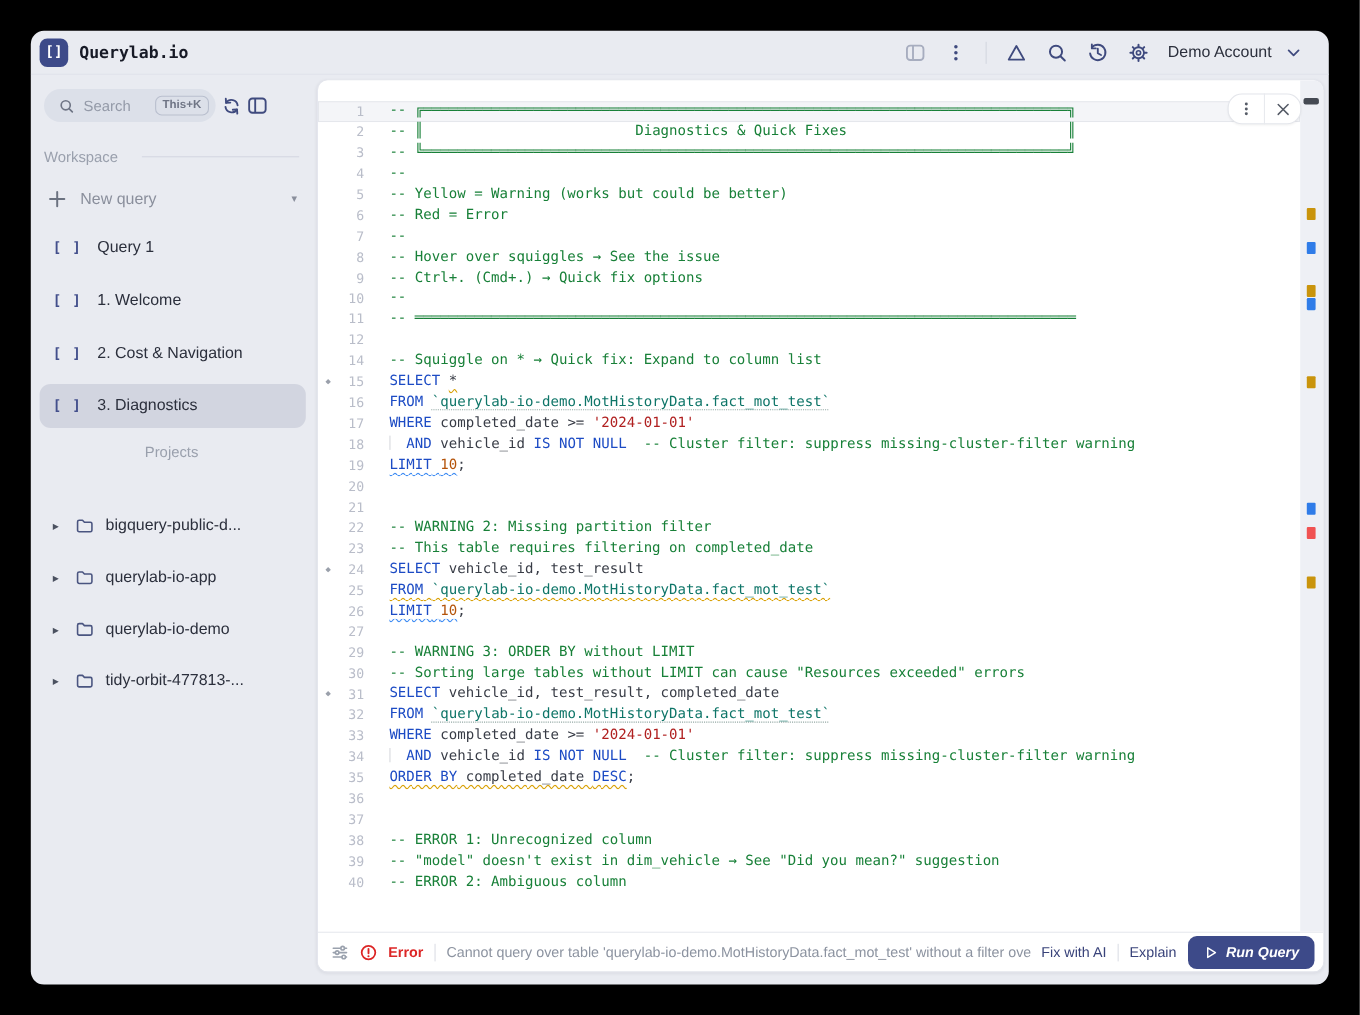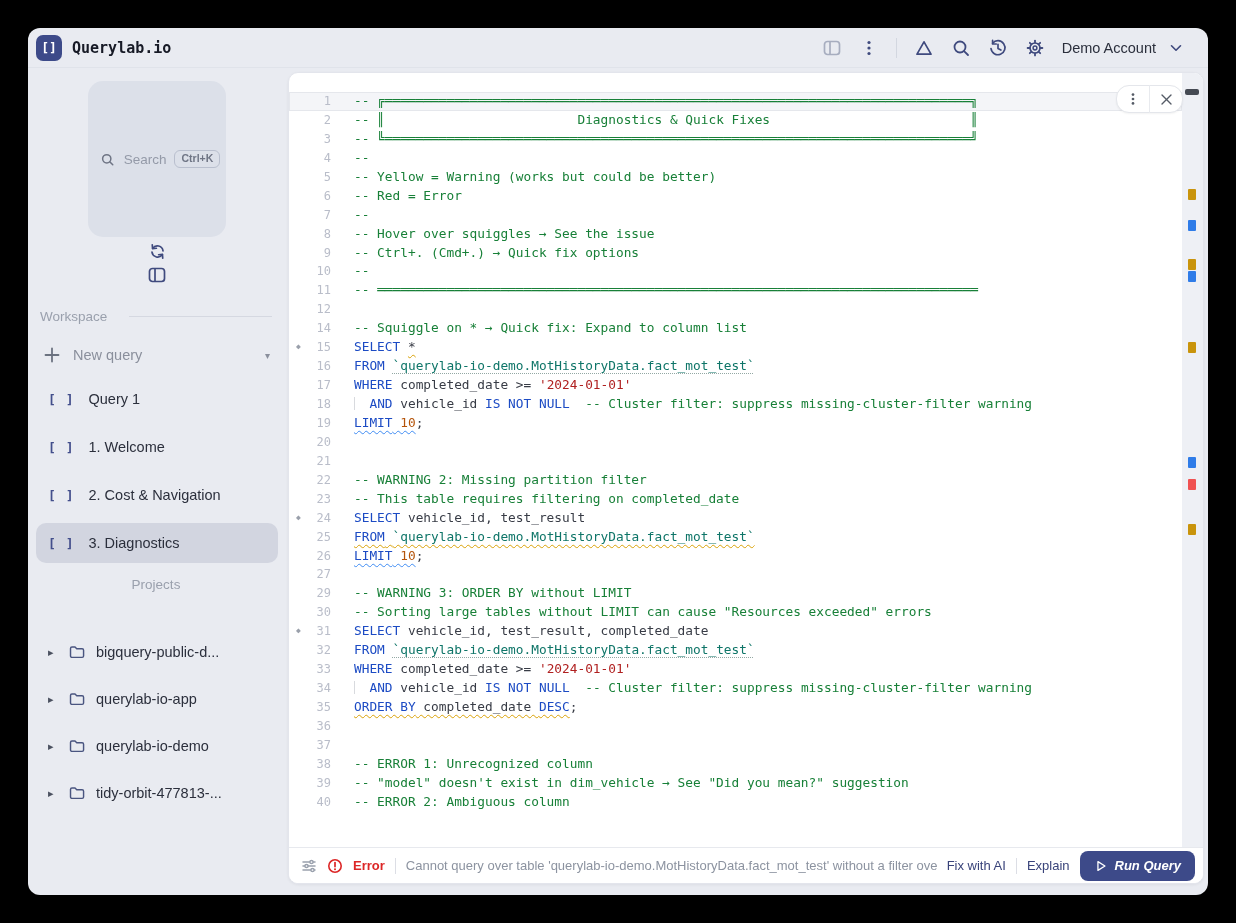--- a/index.html
+++ b/index.html
@@ -19,21 +19,21 @@
   .app-title { font-family:"DejaVu Sans Mono",monospace; font-weight:bold; font-size:15px; color:#171a26; }
   .topbar-right { display:flex; align-items:center; gap:17px; }
   .tb-icon { width:20px; height:20px; color:#3f4a7e; display:flex; align-items:center; justify-content:center; cursor:pointer; }
   .tb-icon.muted { color:#a7adbf; }
   .v-div { width:1px; height:20px; background:#d3d7e0; }
   .account { display:flex; align-items:center; gap:10px; cursor:pointer; }
   .account-label { font-size:14.5px; color:#2b2f3c; }
 
   
   .sidebar { position:absolute; top:40px; left:0; width:260px; bottom:0; }
-  .search-row { display:flex; align-items:center; gap:4px; margin:13px 14px 0 12px;flex-direction:column; }
+  .search-row { display:flex; align-items:center; gap:4px; margin:13px 14px 0 12px; }
   .search-pill { flex:0 0 156px; height:30px; background:#dce0e9; border-radius:15px;
                  display:flex; align-items:center; gap:8px; padding:0 6px 0 12px; cursor:pointer; }
   .search-ph { color:#949aa8; font-size:13.5px; flex:1; }
   .kbd { border:1px solid #b9bfce; border-radius:6px; font-size:10.5px; font-weight:bold;
          color:#6f7585; padding:2px 6px; line-height:1.1; }
   .side-icon { width:20px; height:20px; color:#3f4a7e; display:flex; align-items:center; justify-content:center; cursor:pointer; }
   .side-section { display:flex; align-items:center; gap:22px; margin:24px 16px 0 12px;
                   color:#9aa0ad; font-size:13.5px; }
   .side-section .rule { flex:1; height:1px; background:#d5d8e1; }
   .new-query { display:flex; align-items:center; gap:13px; margin:23px 18px 0 16px;
@@ -182,21 +182,21 @@
     <div class="sidebar">
       <div class="search-row">
         <div class="search-pill">
           <span class="side-icon" style="width:16px;height:16px;color:#6f7585;">
             <svg width="15" height="15" viewBox="0 0 20 20">
                 <circle cx="9" cy="9" r="5.5" fill="none" stroke="currentColor" stroke-width="2"></circle>
                 <line x1="13.3" y1="13.3" x2="17" y2="17" stroke="currentColor" stroke-width="2" stroke-linecap="round"></line>
               </svg>
           </span>
           <span class="search-ph">Search</span>
-          <span class="kbd">Ctrl+K</span>
+          <span class="kbd">This+K</span>
         </div>
         <span class="side-icon">
           <svg width="19" height="19" viewBox="0 0 20 20" fill="none" stroke="currentColor" stroke-width="1.8" stroke-linecap="round" stroke-linejoin="round">
             <path d="M15.8 9.3a6 6 0 0 0-10.9-2.6"></path>
               <polyline points="4.5,2.9 4.8,6.9 8.8,6.6"></polyline>
             <path d="M4.2 10.7a6 6 0 0 0 10.9 2.6"></path>
               <polyline points="15.5,17.1 15.2,13.1 11.2,13.4"></polyline>
           </svg>
         </span>
         <span class="side-icon">

